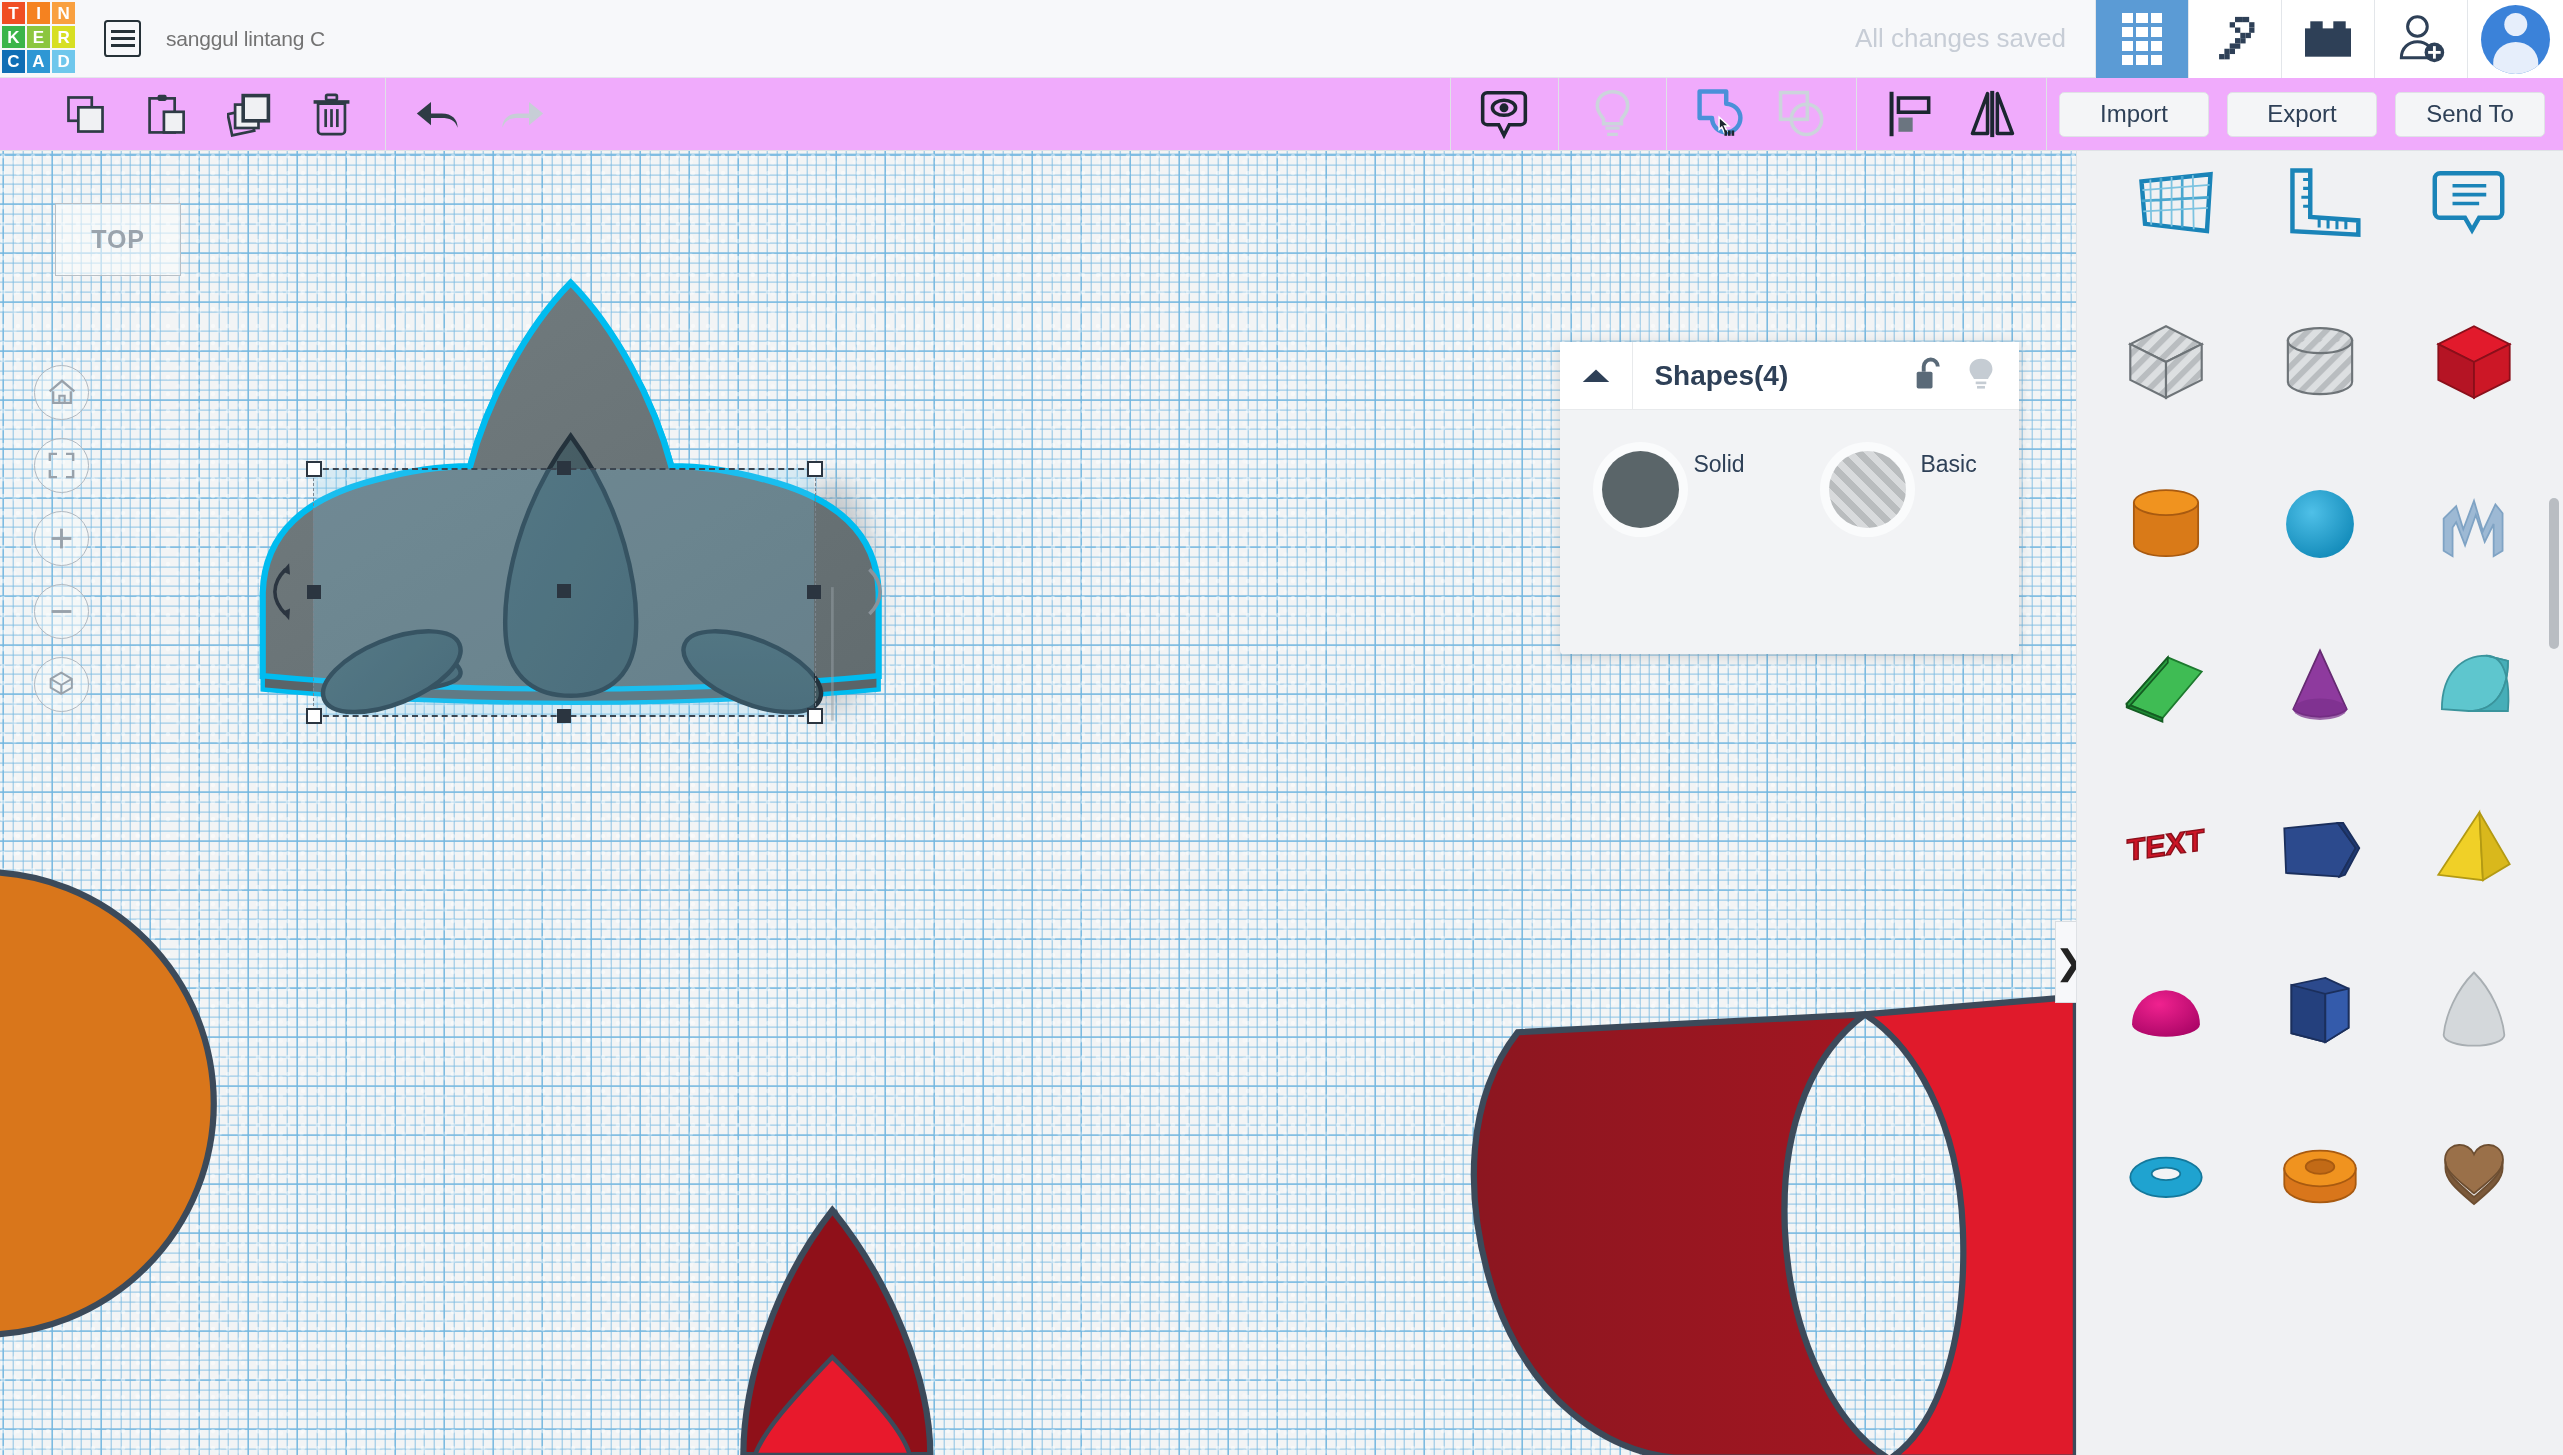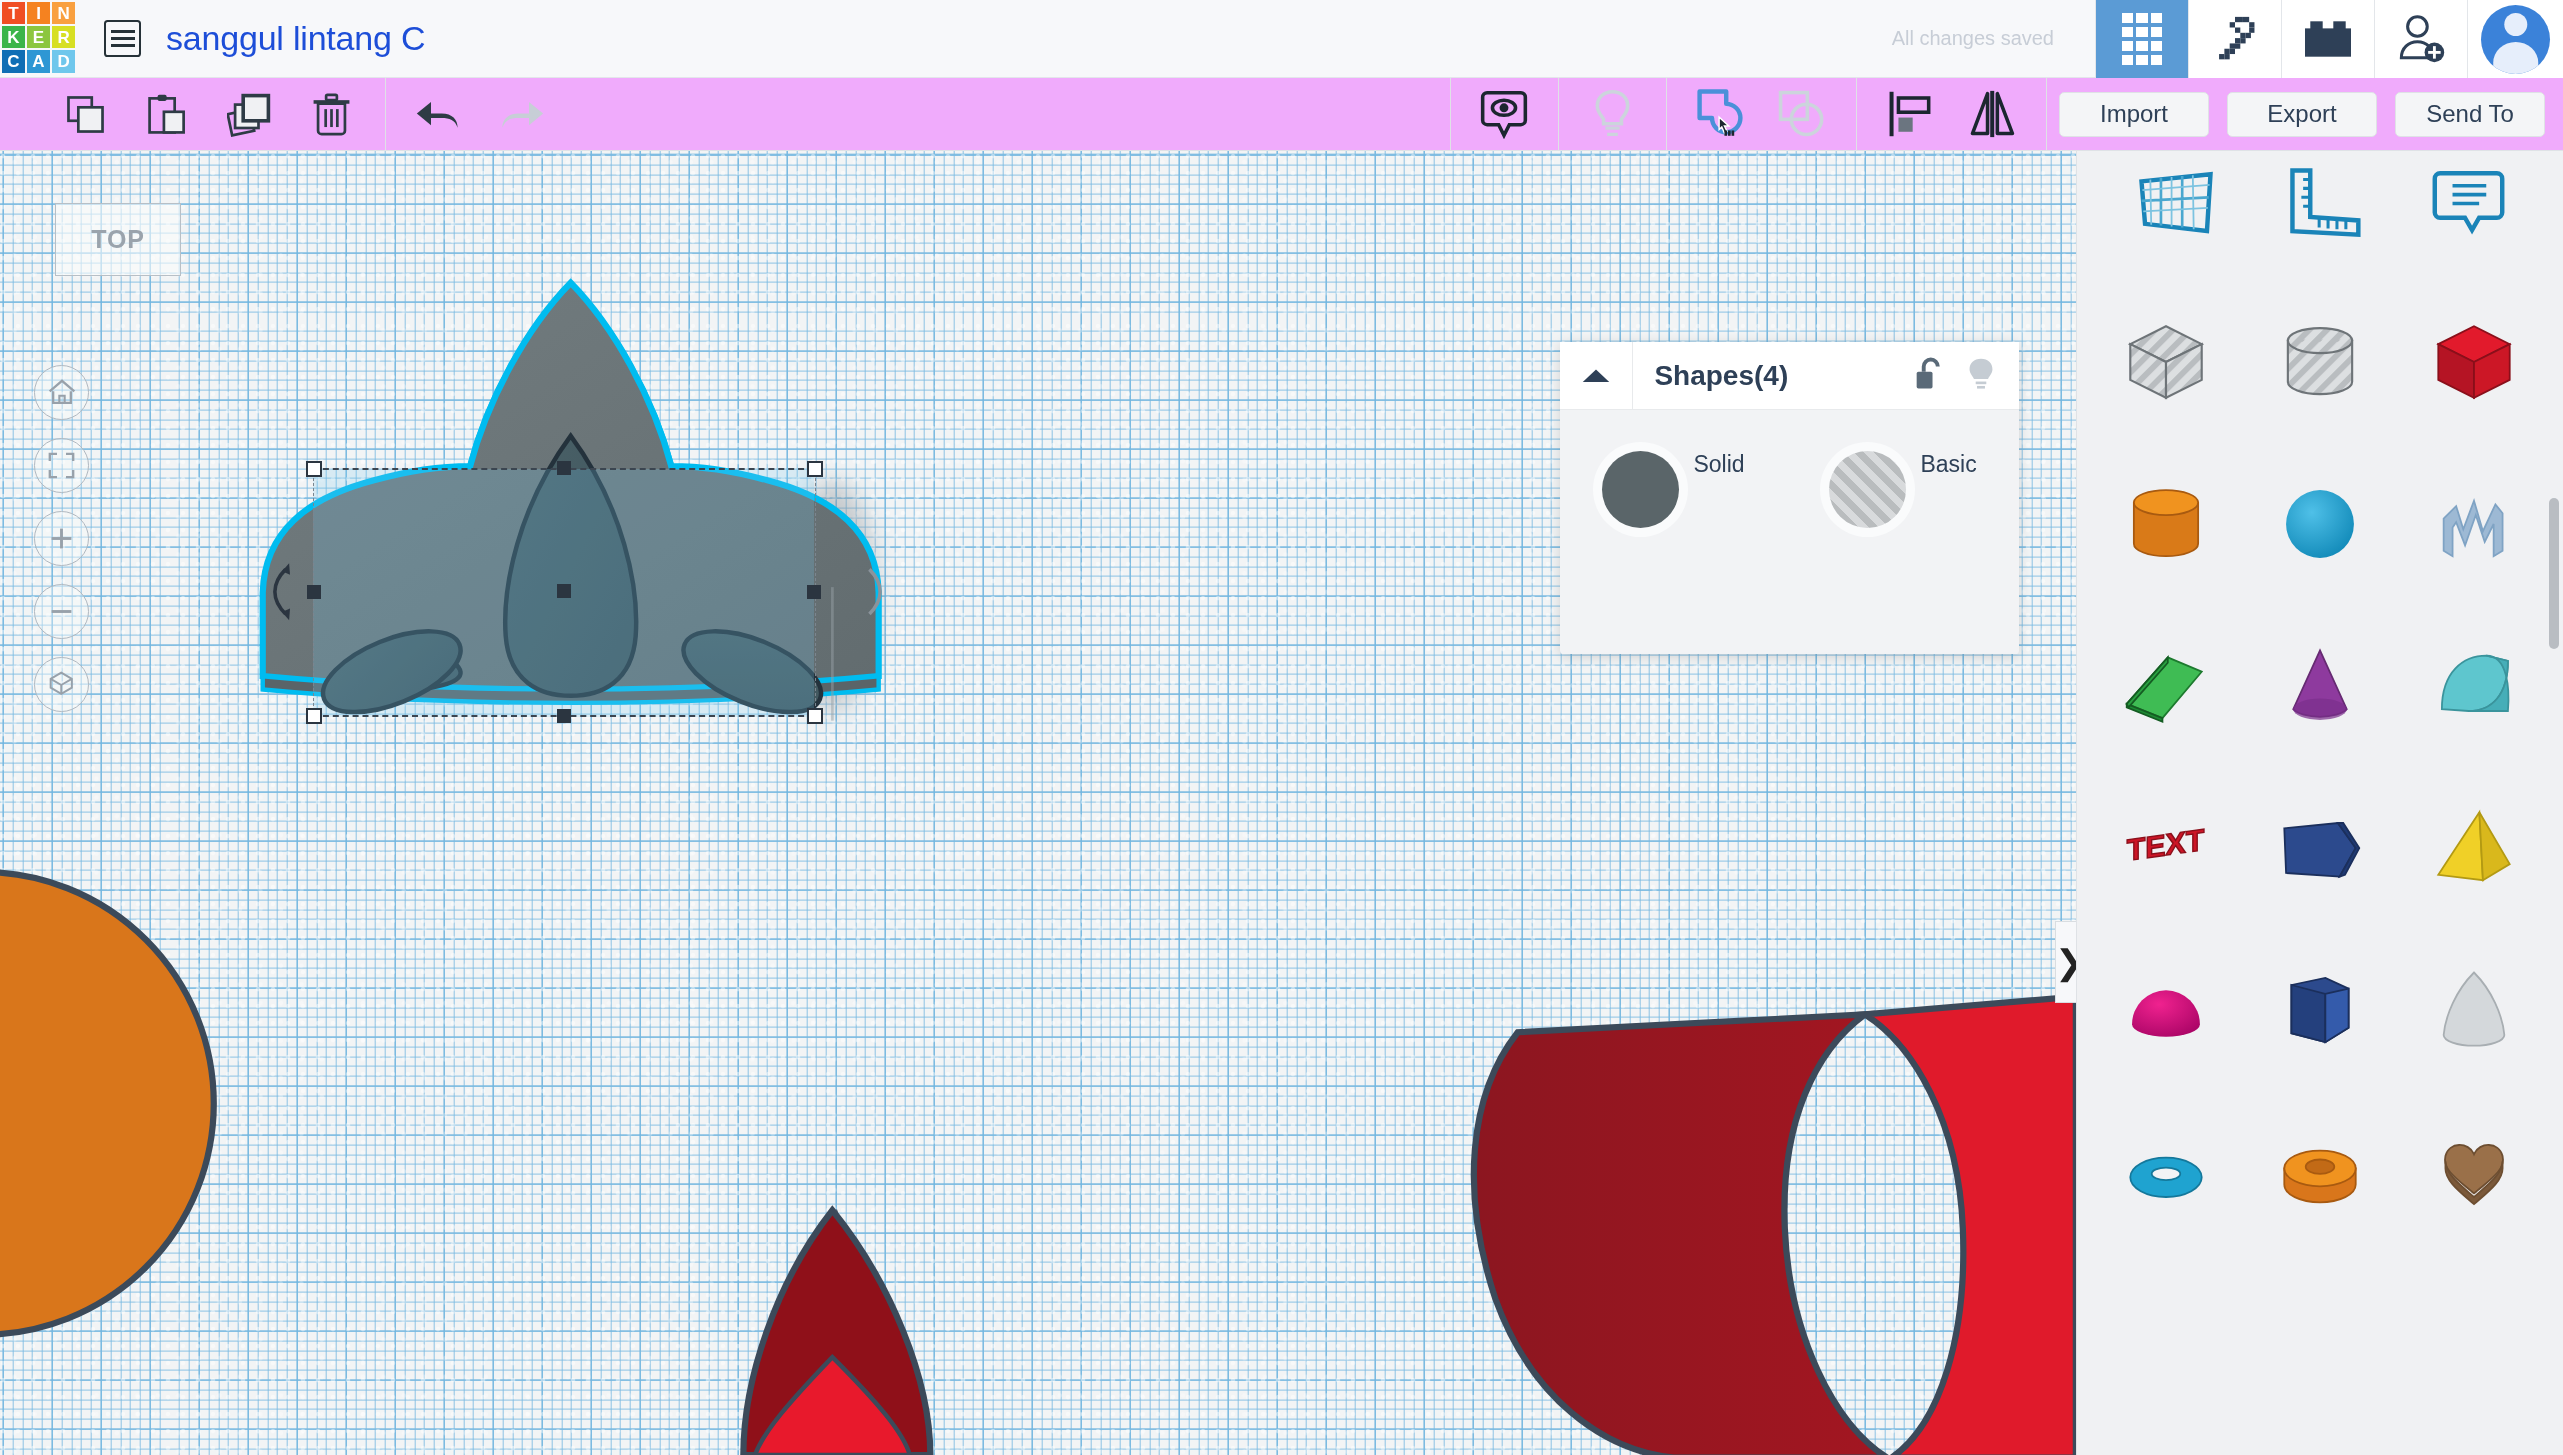--- a/index.html
+++ b/index.html
@@ -32,26 +32,26 @@
     display: flex; align-items: center; padding-left: 27px;
   }
   .doc-icon {
     width: 37px; height: 37px; border: 2.7px solid #263238; border-radius: 3.6px;
     display: flex; flex-direction: column; justify-content: center; gap: 3.6px; padding: 0 4.5px;
   }
   .doc-icon i { display: block; height: 3.6px; background: #263238; }
   .doc-icon i.long { width: 100%; }
   .project-title {
     display: flex; align-items: center; padding-left: 25px;
-    font-size: 34px; color: #1d4ed8; font-weight: 400; letter-spacing: -0.2px;
+    font-size: 21px; color: #737373; font-weight: 400; letter-spacing: -0.2px;
   }
   .top-right { margin-left: auto; display: flex; align-items: stretch; }
   .saved-status {
-    display: flex; align-items: center; padding-right: 41px;
-    color: #c7cdd6; font-size: 20px;
+    display: flex; align-items: center; padding-right: 29px;
+    color: #c7cdd6; font-size: 26px;
   }
   .top-icon-btn {
     width: 93px; height: 78px;
     display: flex; align-items: center; justify-content: center;
     border-left: 0.9px solid #e3e6ea;
     background: #fff;
   }
   .top-icon-btn.active { background: #5b9bd5; }
   .avatar-btn {
     width: 96px; height: 78px; background: #fff;

